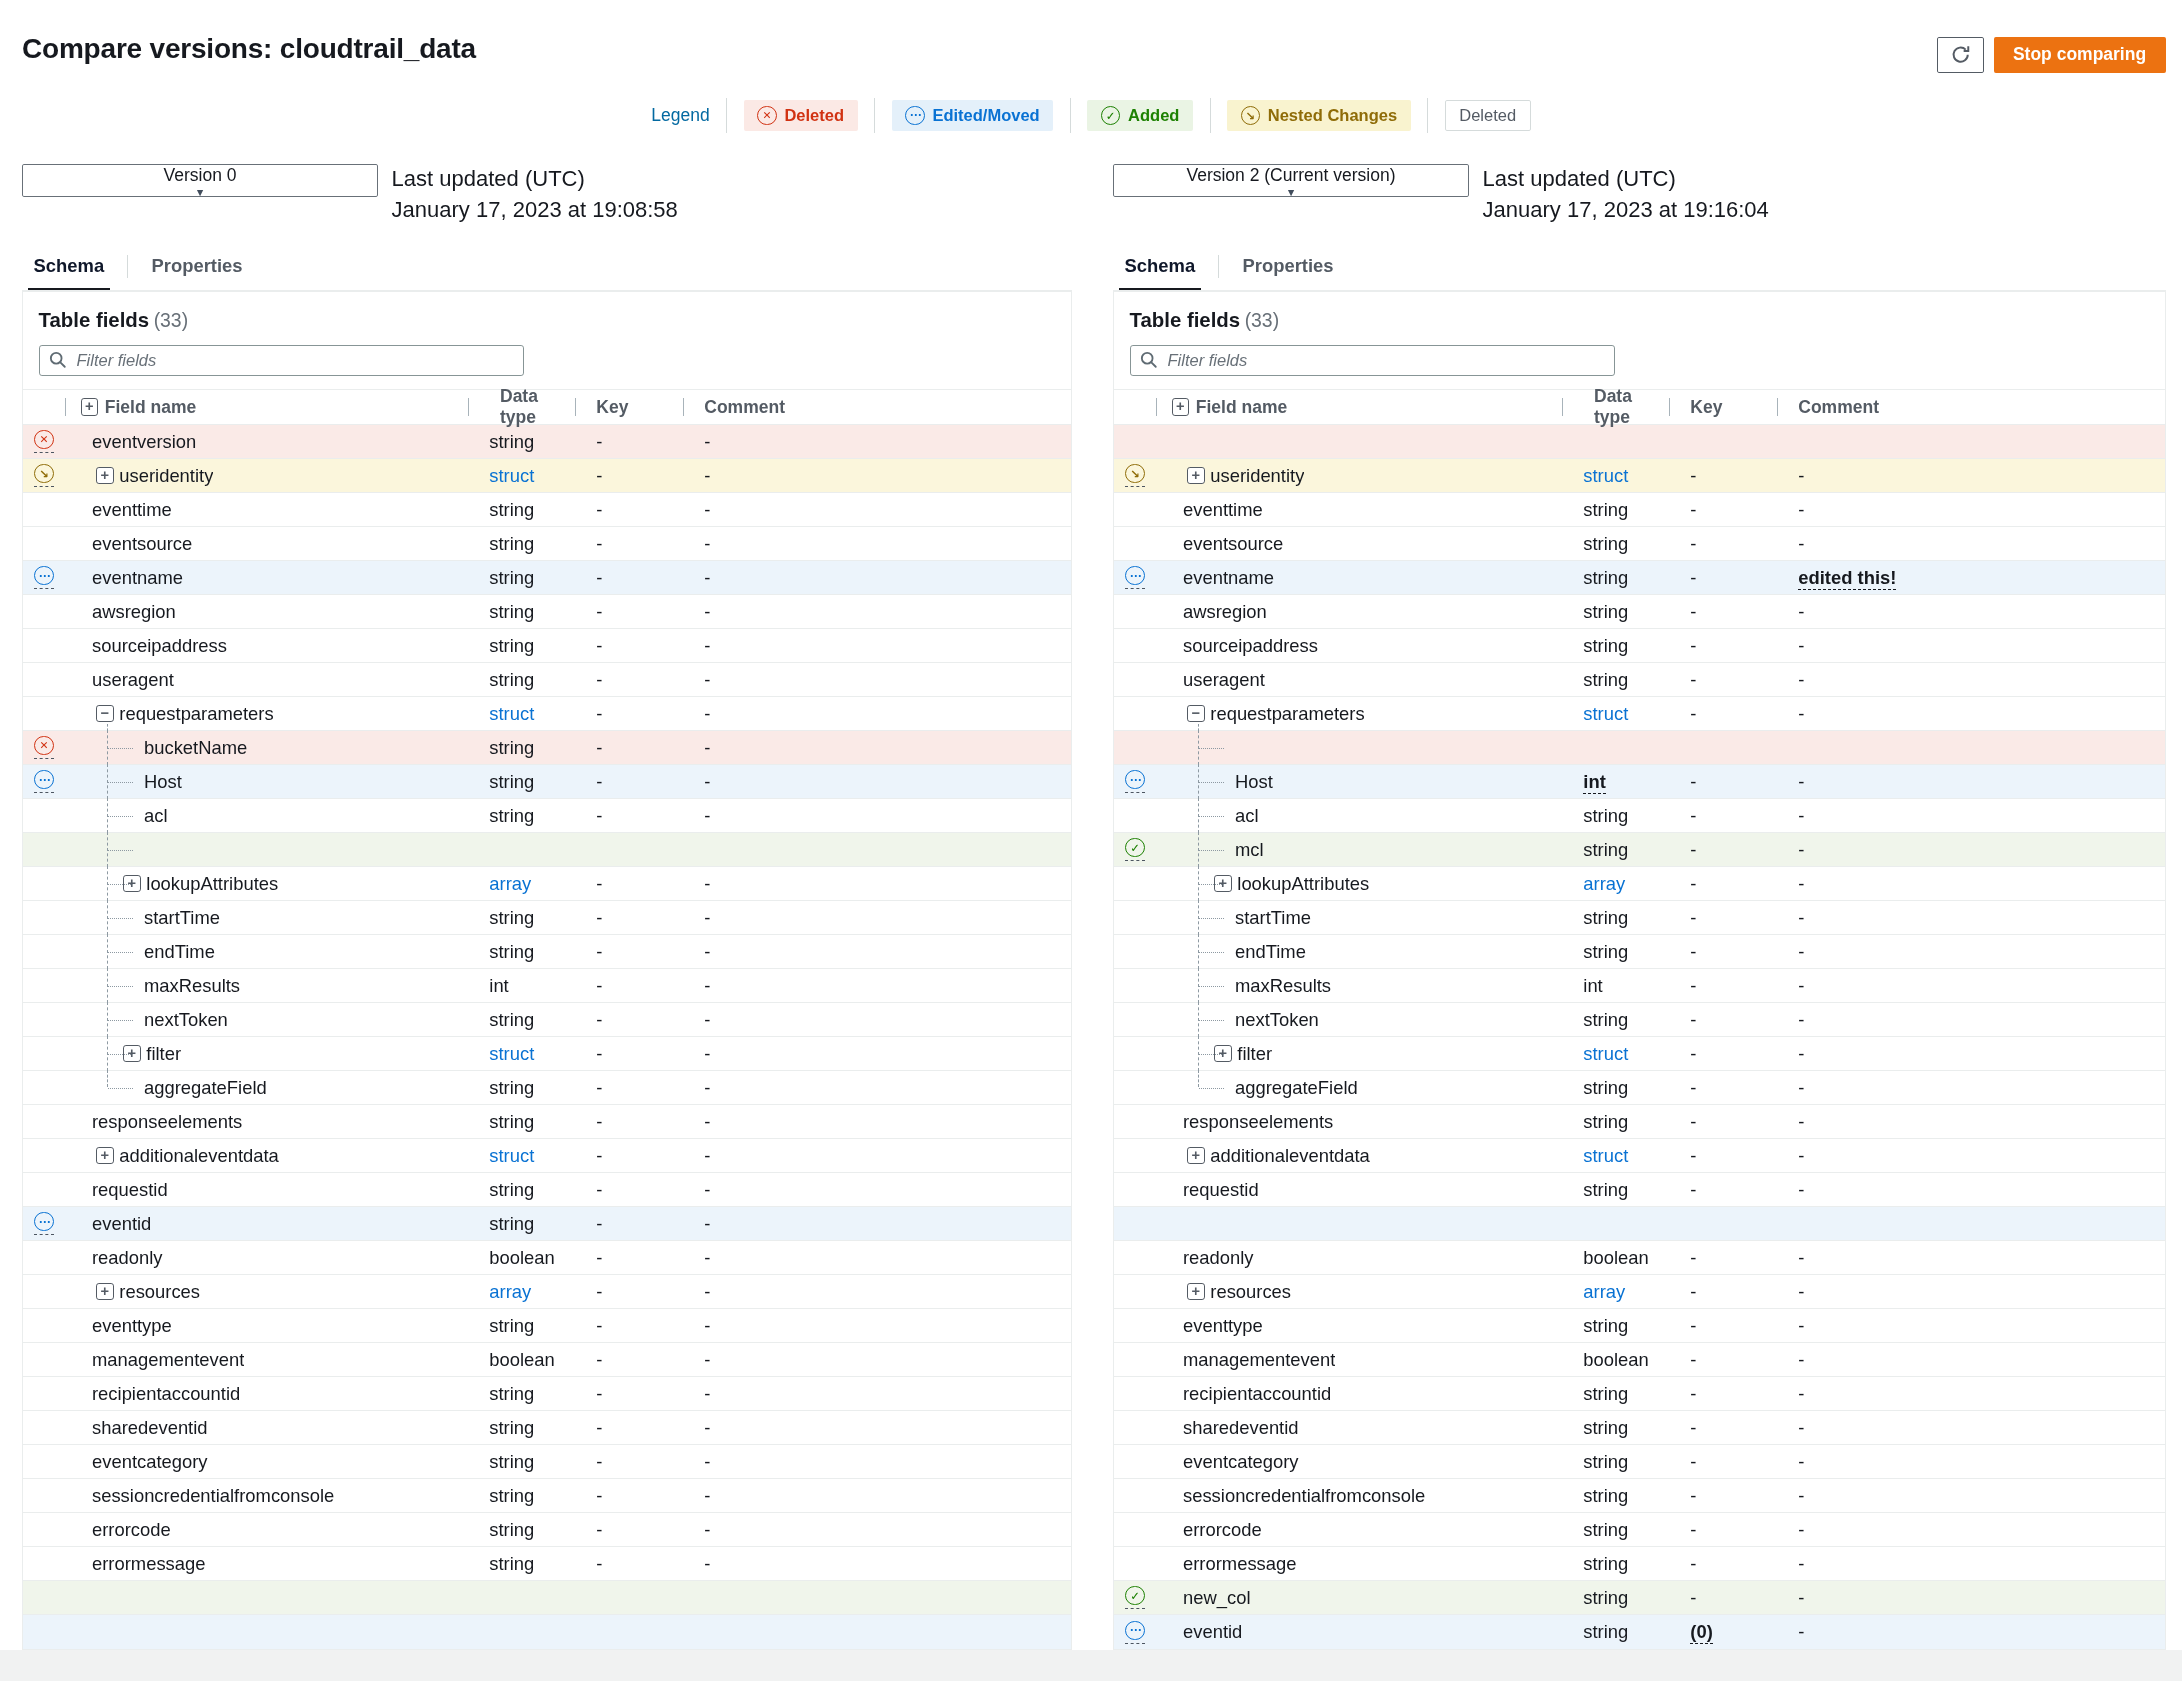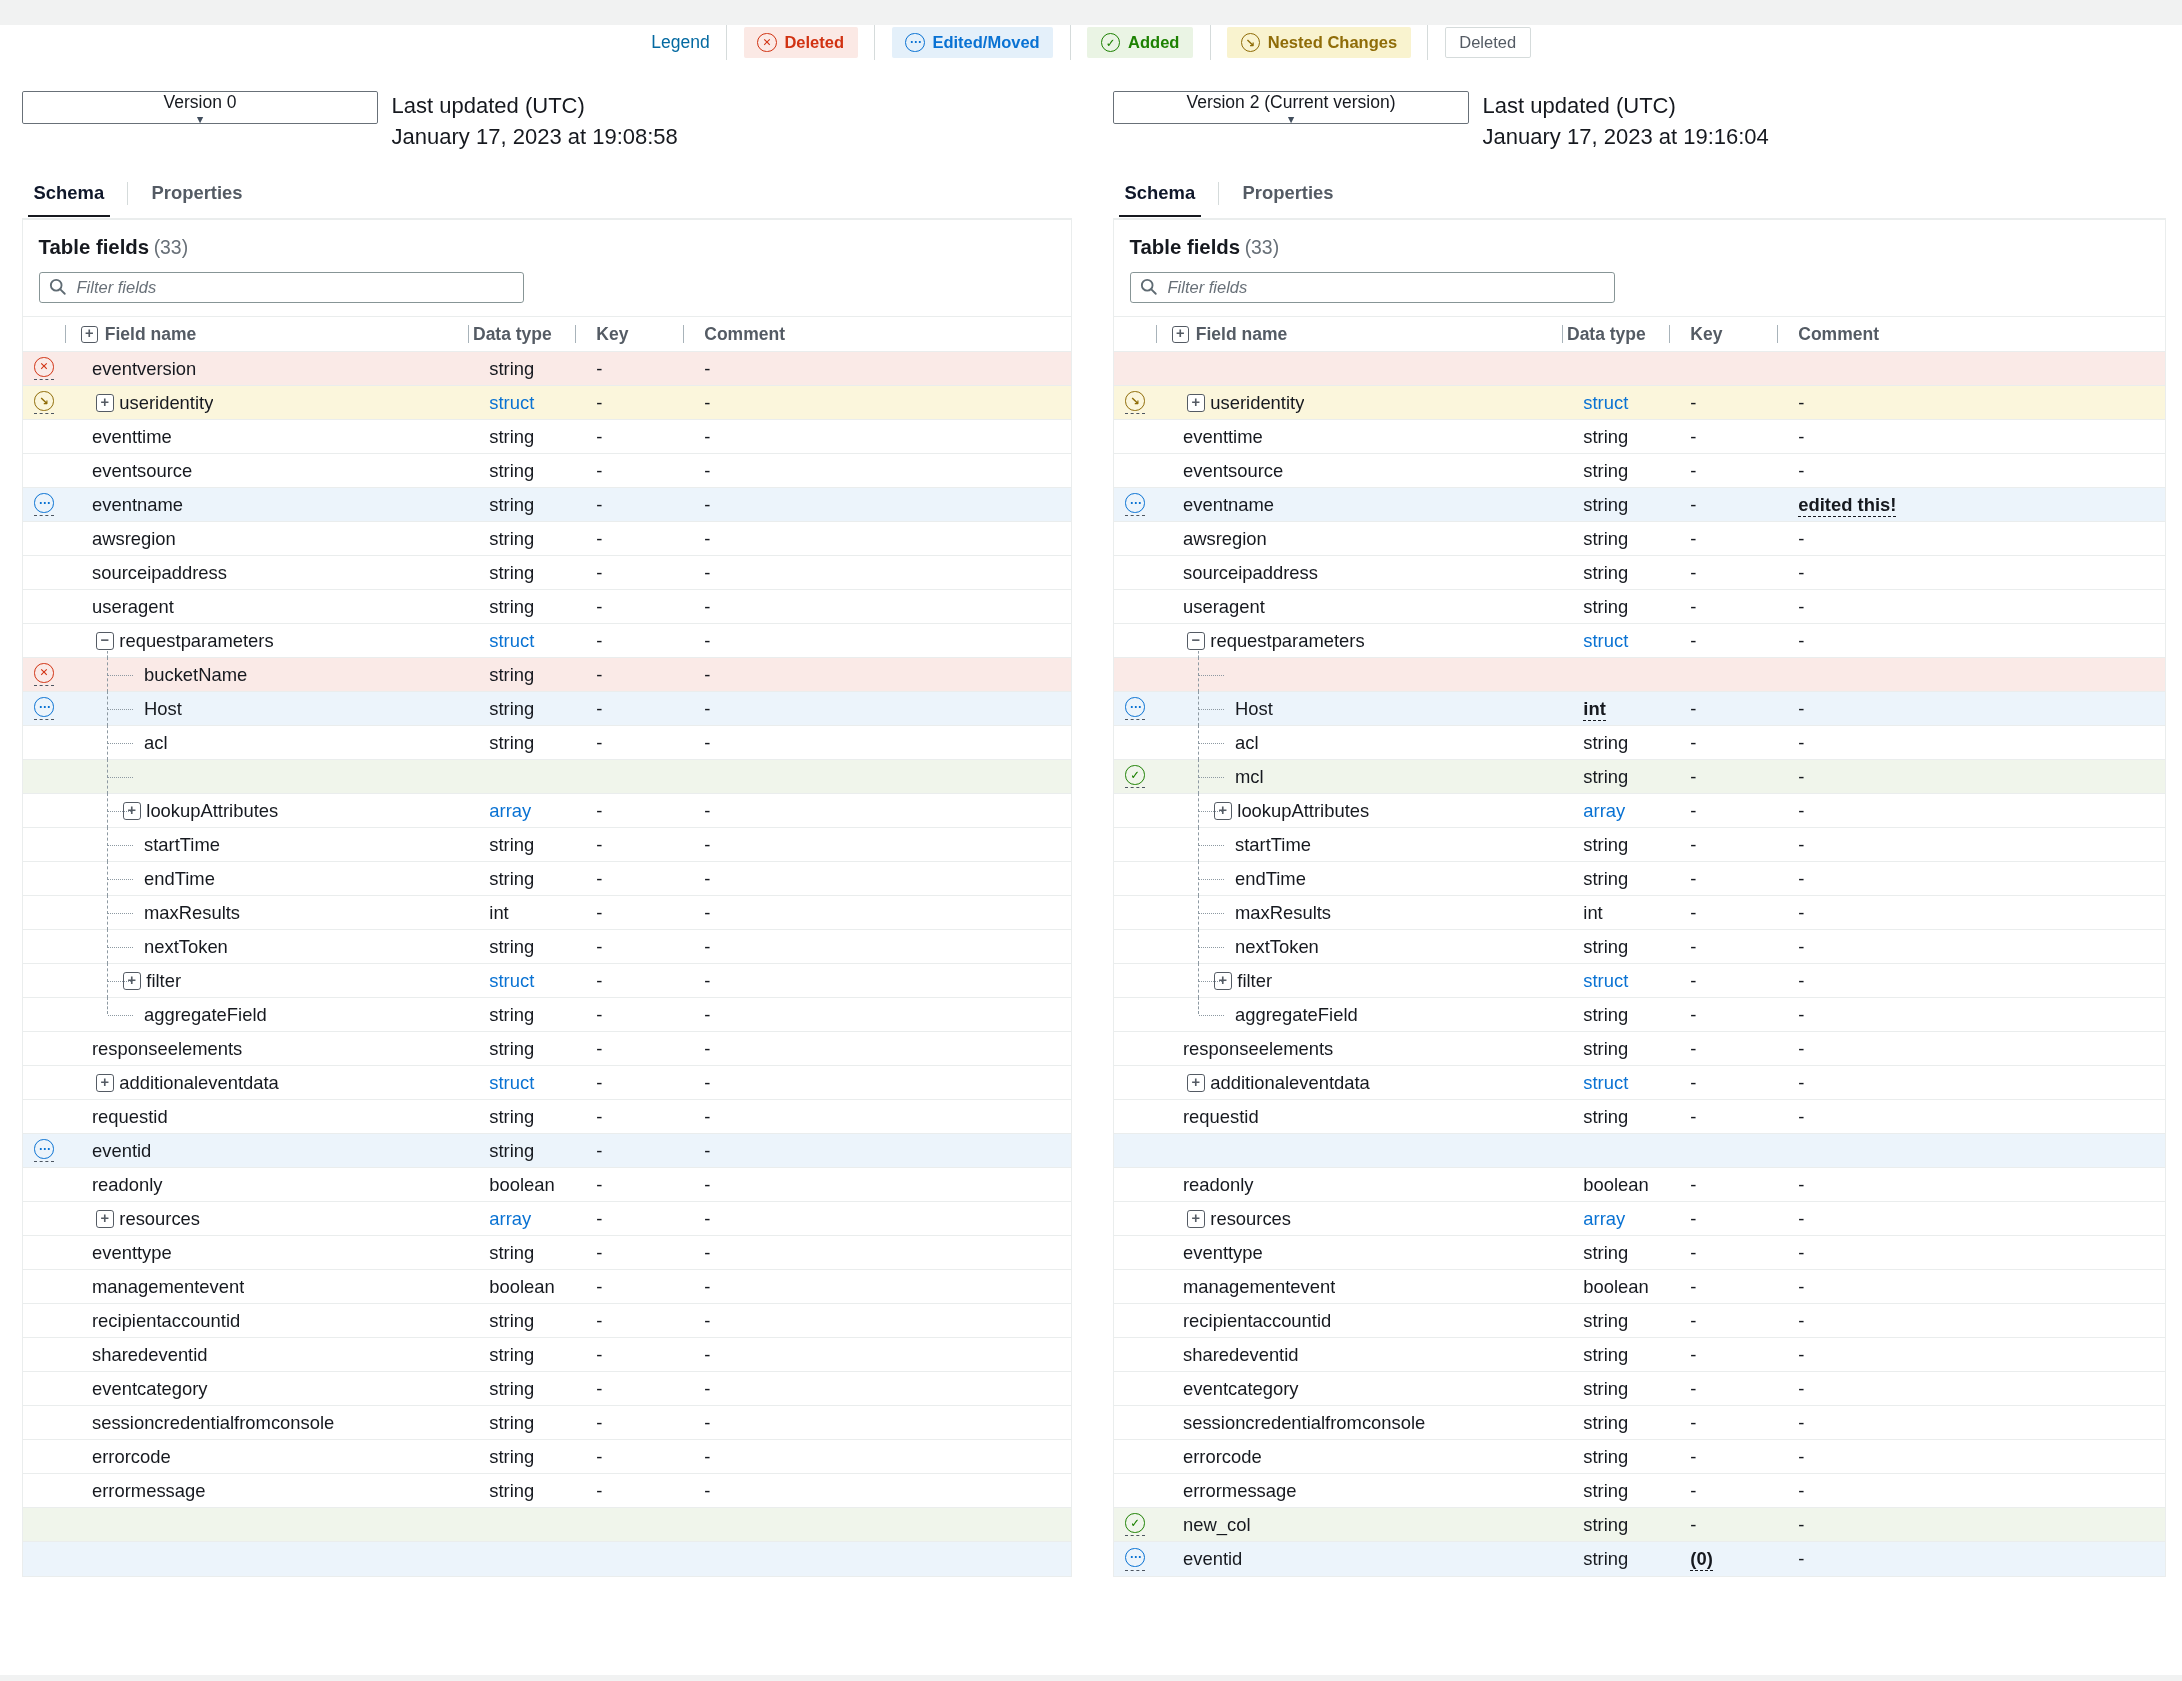--- a/index.html
+++ b/index.html
@@ -69,21 +69,21 @@
   .filter-wrap input { width:100%; height:31px; border:1px solid #879596; border-radius:2.9px;
     padding:0 9.7px 0 37px; font-size:16.5px; font-style:italic; color:#16191f; font-family:inherit; }
   .filter-wrap input::placeholder { color:#687078; font-style:italic; }
   .search-ic { position:absolute; left:10.7px; top:6.8px; }
 
   .thead { display:flex; align-items:center; height:36px; border-top:1px solid #eaeded;
     border-bottom:1px solid #eaeded; font-size:17.5px; font-weight:700; color:#545b64; }
   .hcell { position:relative; height:100%; display:flex; align-items:center; }
   .hcell:not(.h-icon)::before { content:""; position:absolute; left:0; top:7.8px; bottom:7.8px; width:1px; background:#a8b3ba; }
   .h-icon { width:42px; } .h-name { flex:1; padding-left:15.5px; gap:6.8px; }
-  .h-type { width:107px; padding-left:5px; } .h-key { width:108px; padding-left:21.3px; }
+  .h-type { width:107px; padding-left:32px; } .h-key { width:108px; padding-left:21.3px; }
   .h-comment { width:388px; padding-left:21.3px; }
 
   .expand { width:17.5px; height:17.5px; border:1.9px solid #545b64; border-radius:2.9px; color:#545b64;
     display:inline-flex; align-items:center; justify-content:center; font-size:14.6px; font-weight:700;
     line-height:1; background:#fff; flex:none; cursor:pointer; padding-bottom:1px; }
 
   
   .trow { display:flex; align-items:center; height:34px; border-bottom:1px solid #eaeded; font-size:18.4px; }
   .trow:last-child { border-bottom:none; }
   .st-deleted { background:#faeae7; } .st-edited { background:#ecf4fb; }
@@ -105,20 +105,34 @@
   .dtype { color:#16191f; } .dtype.link { color:#0972d3; cursor:pointer; }
   .changed { font-weight:700; border-bottom:1px dashed #16191f; padding-bottom:1px; }
 
   .bottom-strip { height:32px; background:#f1f2f2; }
 </style>
 </head>
 <body>
 
 <div class="page">
 
+  <div class="topbar">
+    <h1 class="page-title">Compare versions: cloudtrail_data</h1>
+    <div class="top-actions">
+      <button class="btn-refresh">
+        <span style="line-height:0">
+          <svg width="21.3" height="21.3" viewBox="0 0 24 24">
+              <path d="M20 12a8 8 0 1 1-2.34-5.66" fill="none" stroke="#545b64" stroke-width="2.2"></path>
+              <path d="M20.6 2.6v5.2h-5.2" fill="none" stroke="#545b64" stroke-width="2.2"></path>
+            </svg>
+        </span>
+      </button>
+      <button class="btn-primary">Stop comparing</button>
+    </div>
+  </div>
 
   <div class="legend-row">
     <span class="legend-label">Legend</span>
     <span class="vdiv"></span>
     <span class="badge badge-deleted">
       <span class="sicon g-x ic-deleted">✕</span>
       <span>Deleted</span>
     </span>
     <span class="vdiv"></span>
     <span class="badge badge-edited">

